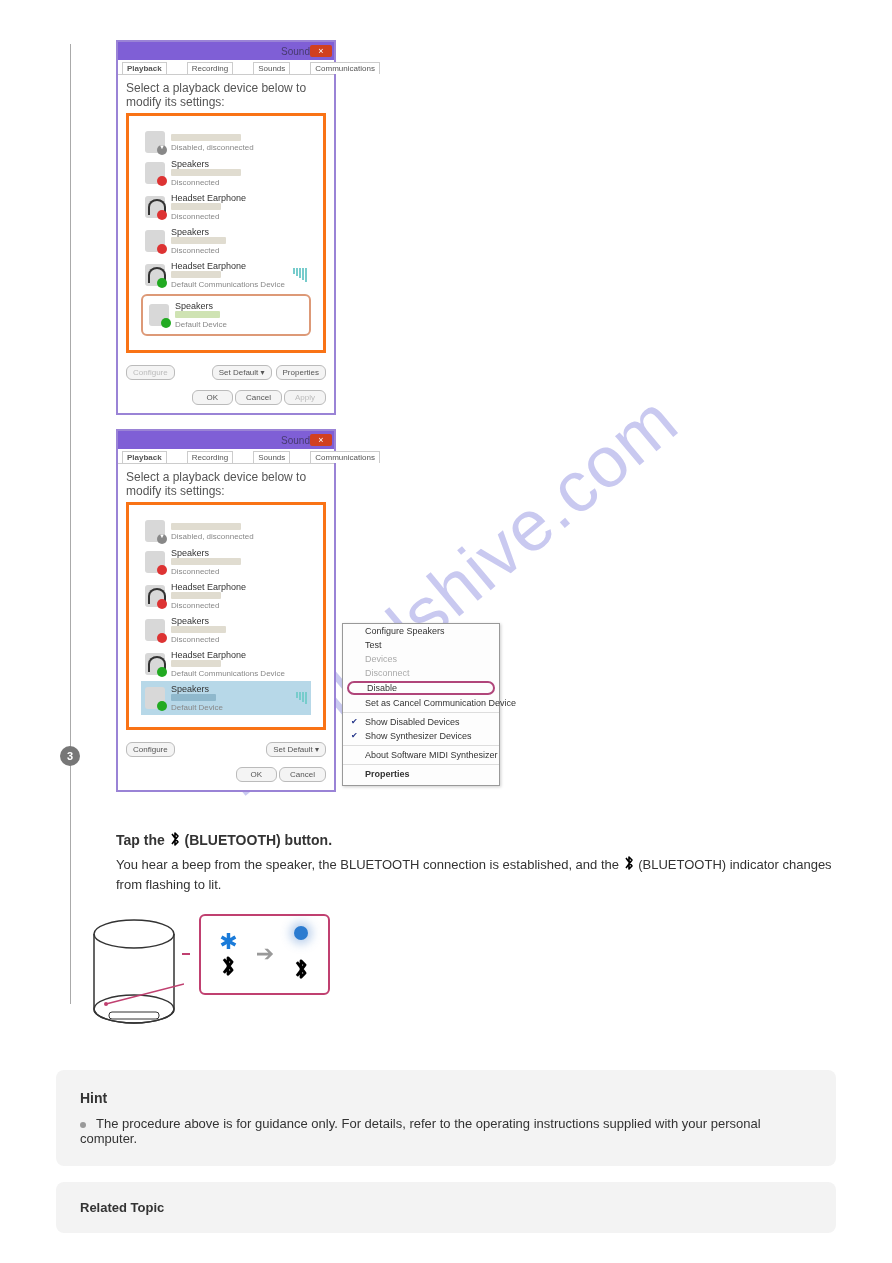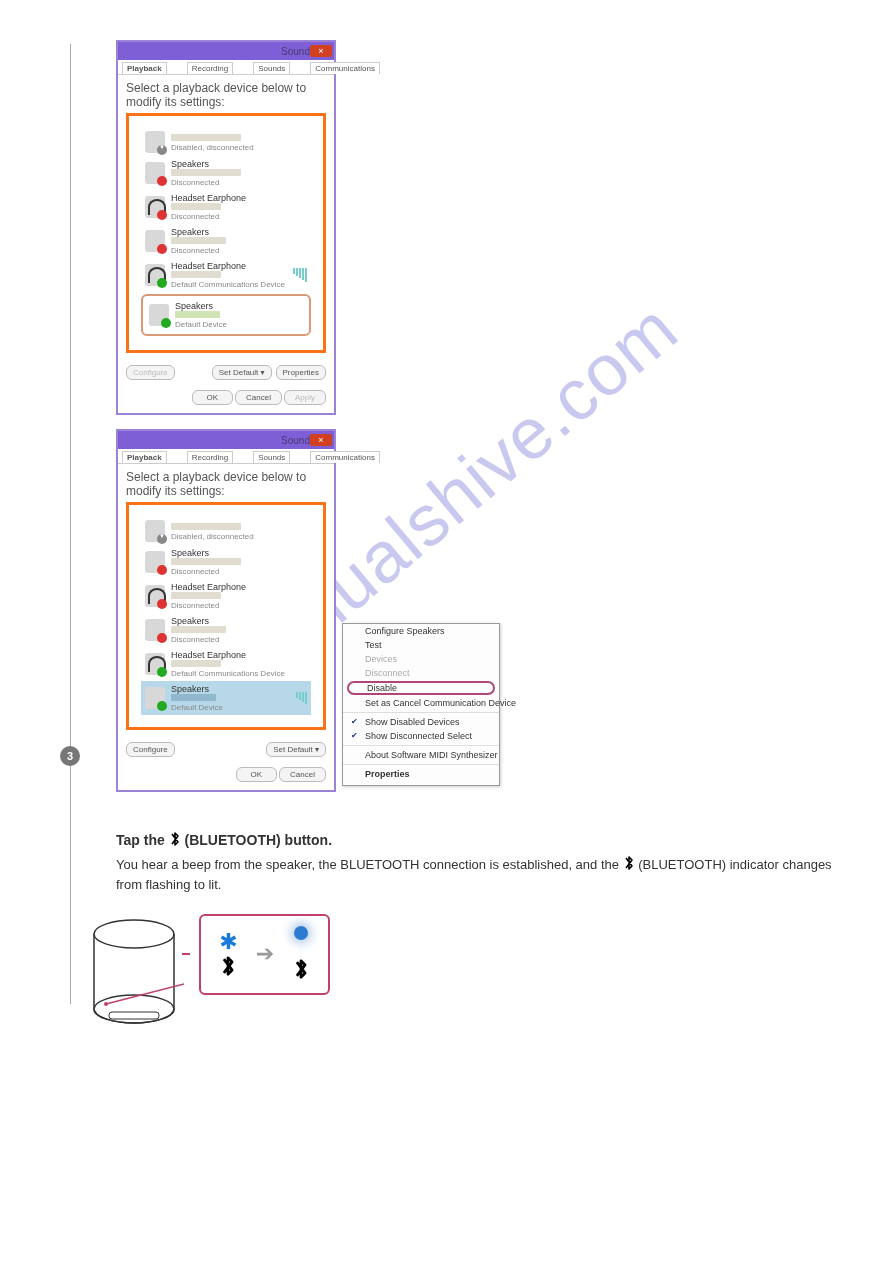--- a/index.html
+++ b/index.html
@@ -284,21 +284,21 @@
       <div class="ctxitem">Configure Speakers</div>
       <div class="ctxitem">Test</div>
       <div class="ctxitem dis">Devices</div>
       <div class="ctxitem dis">Disconnect</div>
       <div class="ctx-hl">
         <span>Disable</span>
       </div>
       <div class="ctxitem">Set as Cancel Communication Device</div>
       <div class="ctxsep"></div>
       <div class="ctxitem ctxchk">Show Disabled Devices</div>
-      <div class="ctxitem ctxchk">Show Disconnected Select</div>
+      <div class="ctxitem ctxchk">Show Synthesizer Devices</div>
       <div class="ctxsep"></div>
       <div class="ctxitem">About Software MIDI Synthesizer</div>
       <div class="ctxsep"></div>
       <div class="ctxitem" style="font-weight:bold">Properties</div>
     </div>
   </div>
 
   <div class="step-bullet" style="top:746px;">3</div>
   <div class="step-text" style="margin-top:38px; font-weight:bold; font-size:14px;">
     <span>Tap the </span>
@@ -342,15 +342,24 @@
           <span class="blue-led-solid"></span><br><br>
           <svg width="18" height="22" viewBox="0 0 12 16">
               <path d="M3 3 L9 11 L6 14 L6 2 L9 5 L3 13" stroke="#000" stroke-width="2" fill="none" stroke-linejoin="round"></path>
             </svg>
         </div>
       </div>
     </div>
   </div>
 
 
-
+  <div class="hint-box">
+    <div class="hint-title">Hint</div>
+    <ul>
+      <li>The procedure above is for guidance only. For details, refer to the operating instructions supplied with your personal computer.</li>
+    </ul>
+  </div>
+
+  <div class="topic-box">
+    <span class="title">Related Topic</span>
+  </div>
 
 </div>
 
 </body></html>

